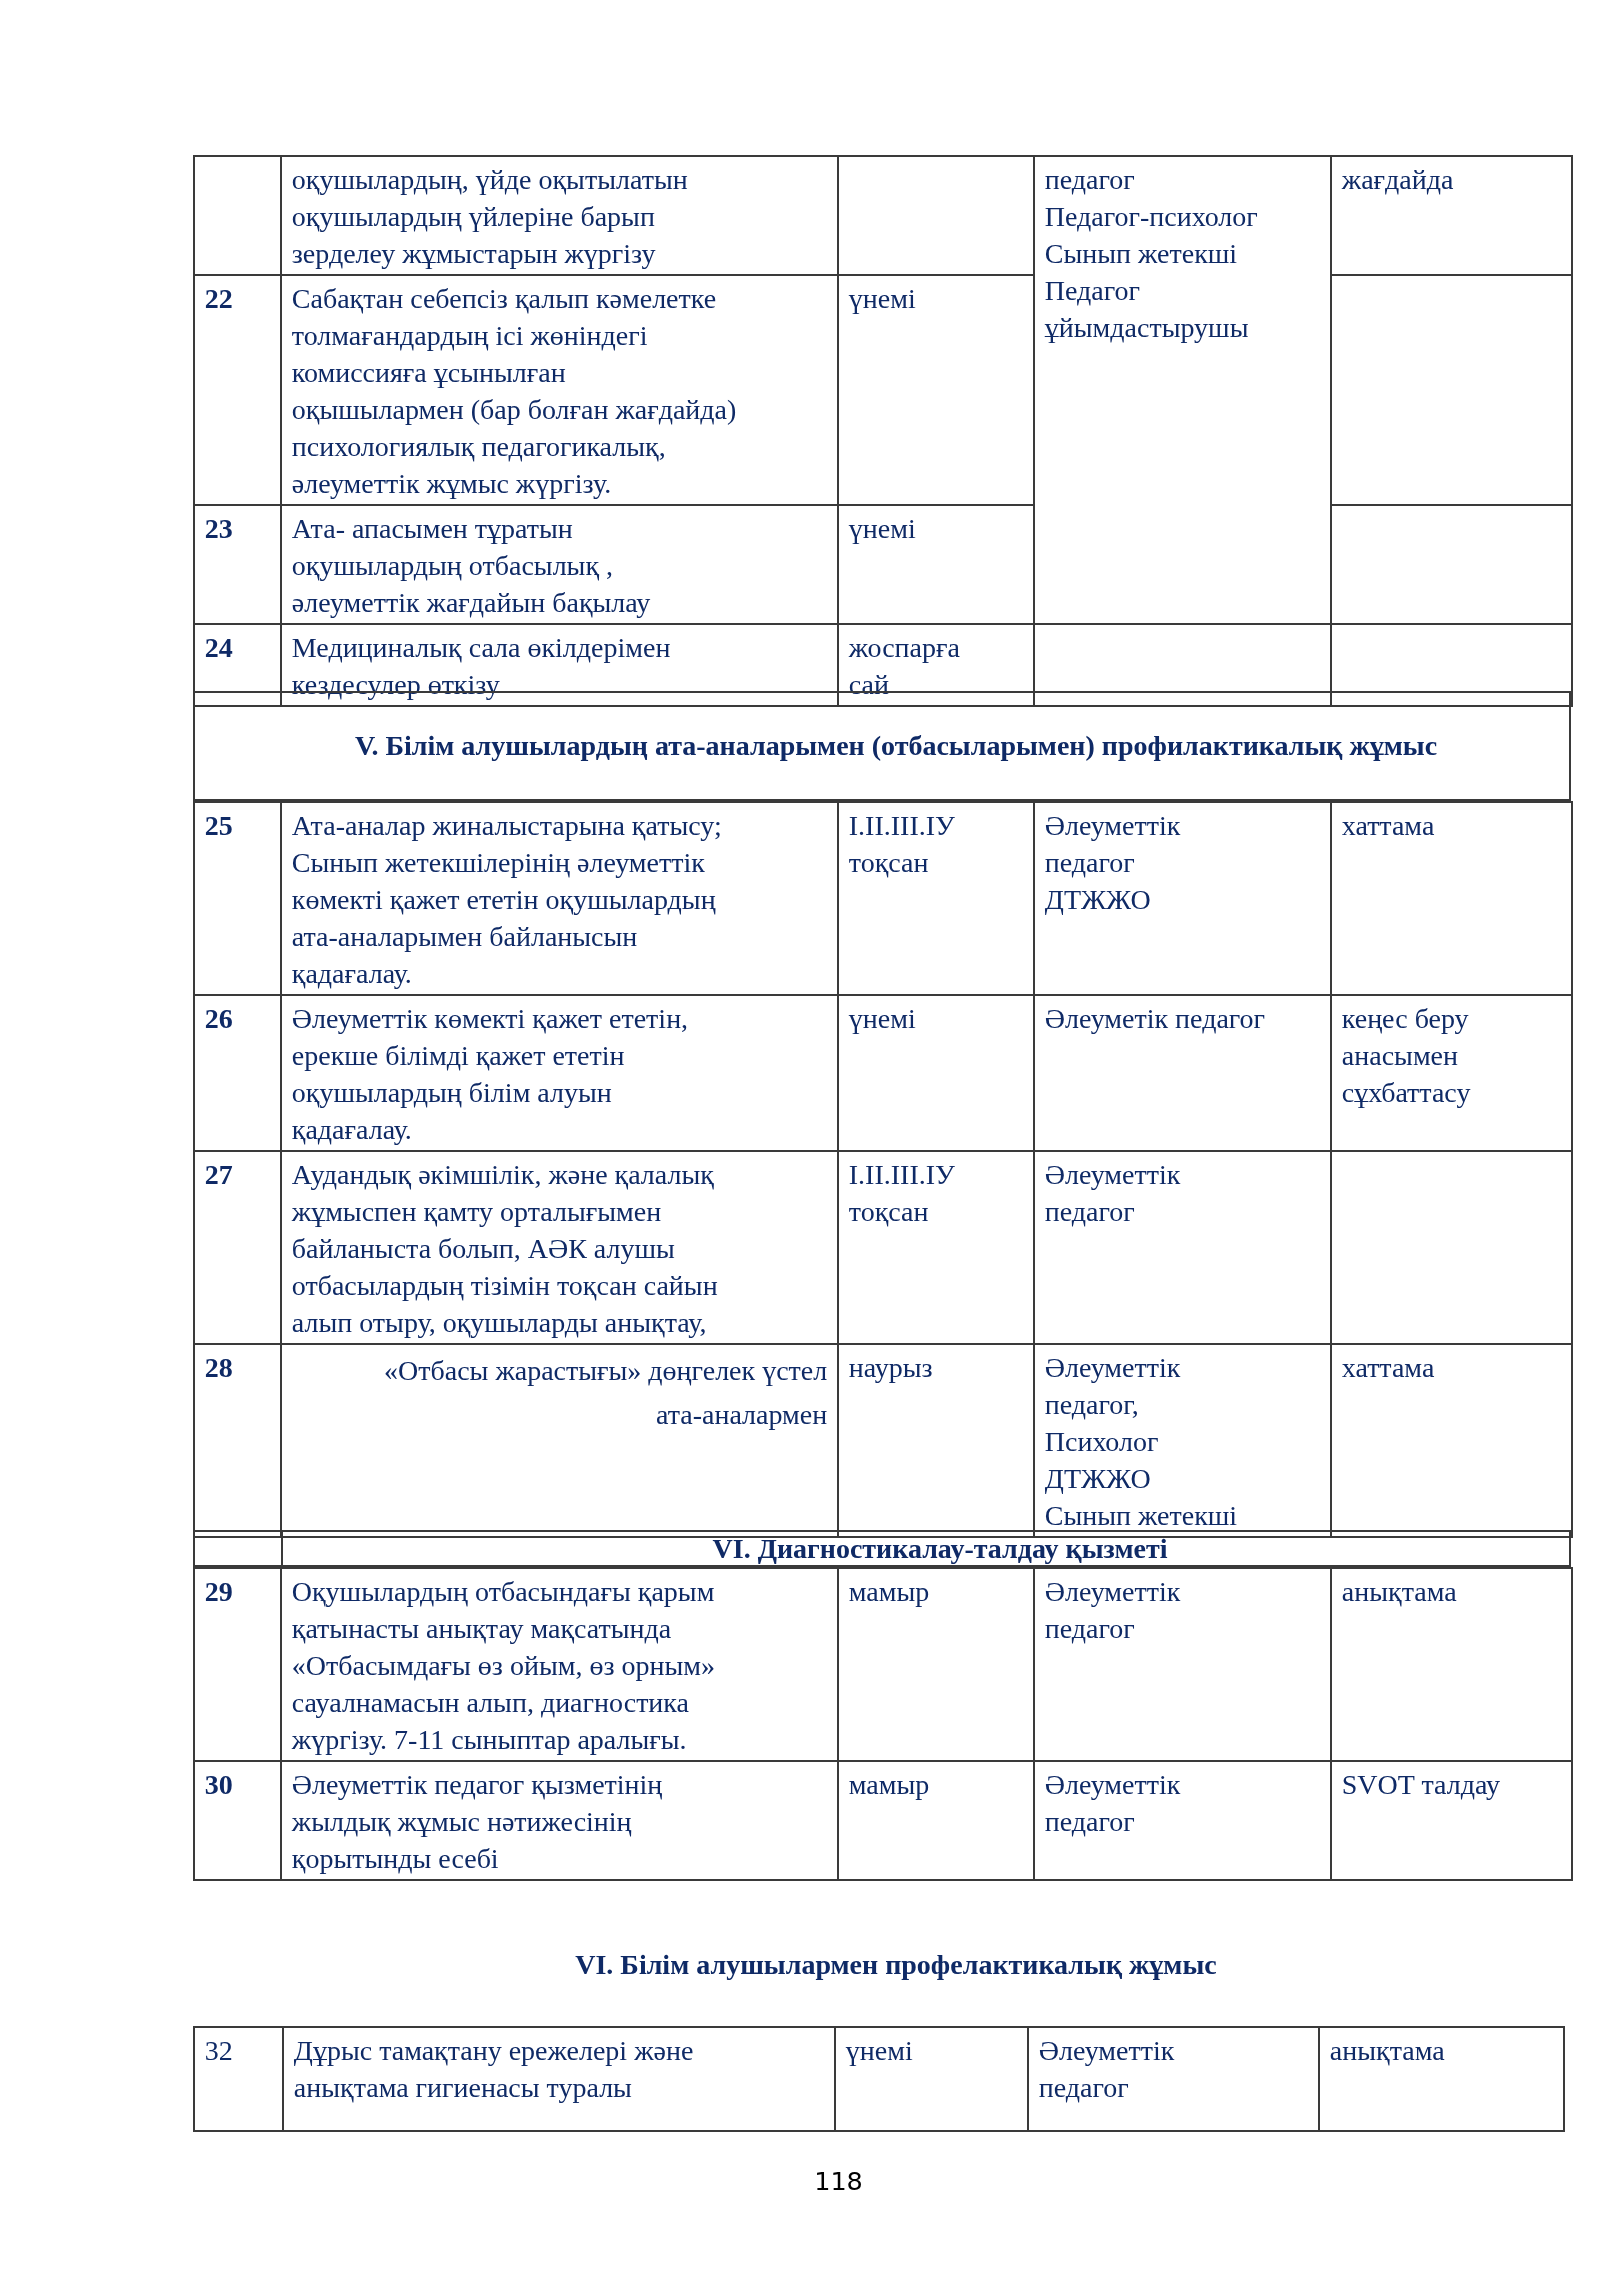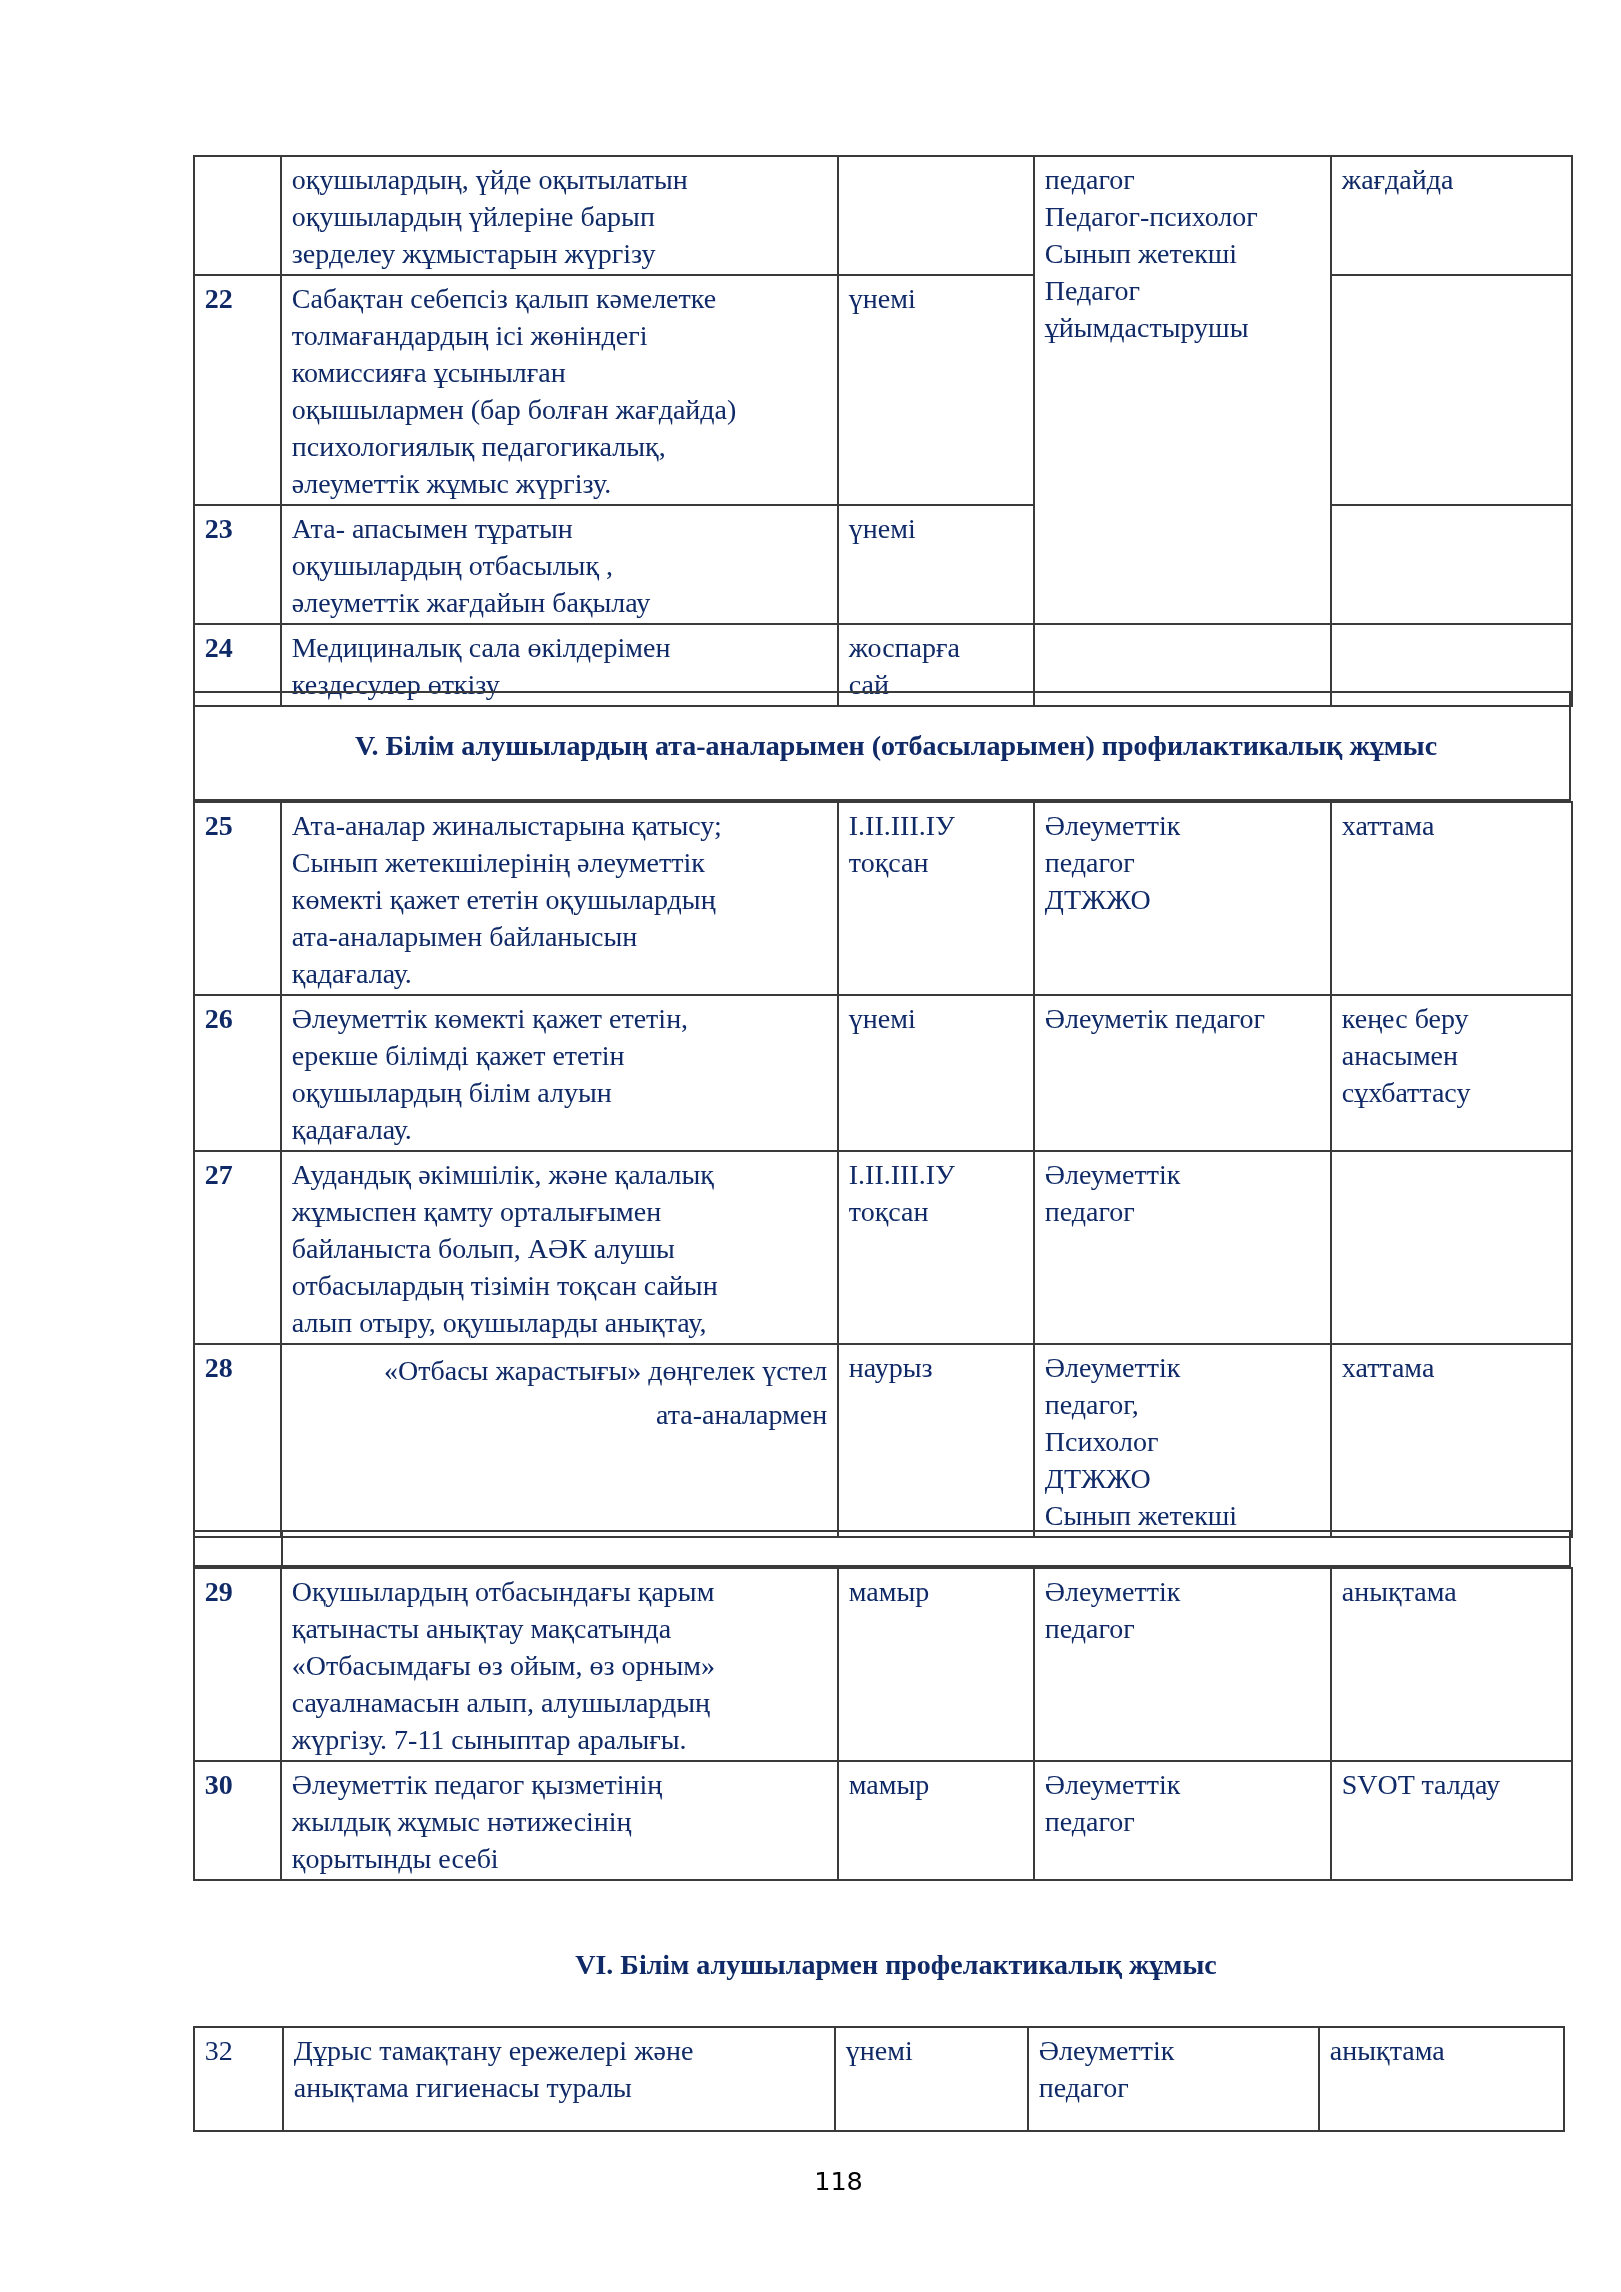--- a/index.html
+++ b/index.html
@@ -191,38 +191,41 @@
       </td>
       <td>
         <span class="line">хаттама</span>
       </td>
     </tr>
   </tbody>
     </table>
 
   <div class="sec6a">
     <div class="numcell"></div>
+    <div class="title">
+        <span class="sec-title">VI. Диагностикалау-талдау қызметі</span>
+      </div>
   </div>
 
   <table class="t" style="left:193px; top:1567px; width:1378px;">
     <colgroup>
         <col style="width:87px">
         <col style="width:557px">
         <col style="width:196px">
         <col style="width:297px">
         <col style="width:241px">
       </colgroup>
     <tbody>
         <tr style="height:190px">
       <td class="num">29</td>
       <td>
         <span class="line">Оқушылардың отбасындағы қарым</span>
         <span class="line">қатынасты анықтау мақсатында</span>
         <span class="line">«Отбасымдағы өз ойым, өз орным»</span>
-        <span class="line">сауалнамасын алып, алушылардың</span>
+        <span class="line">сауалнамасын алып, диагностика</span>
         <span class="line">жүргізу. 7-11 сыныптар аралығы.</span>
       </td>
       <td>
         <span class="line">мамыр</span>
       </td>
       <td>
         <span class="line">Әлеуметтік</span>
         <span class="line">педагог</span>
       </td>
       <td>

